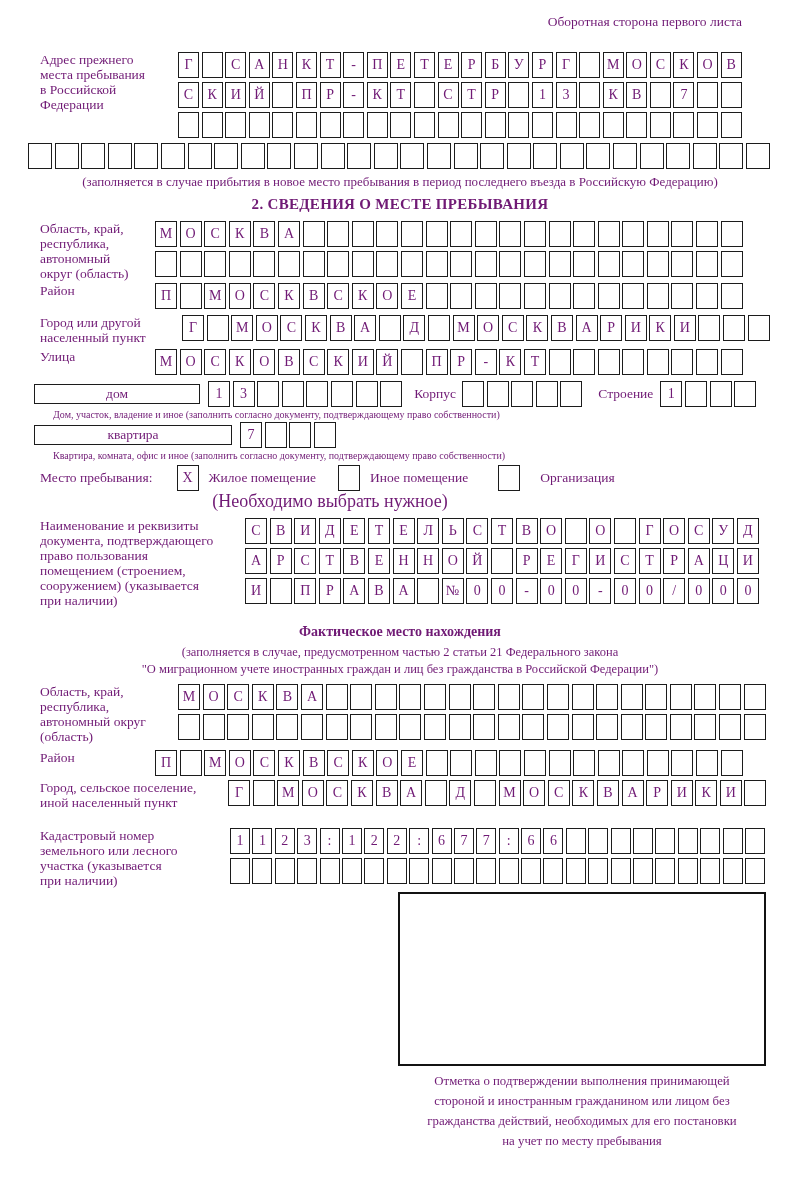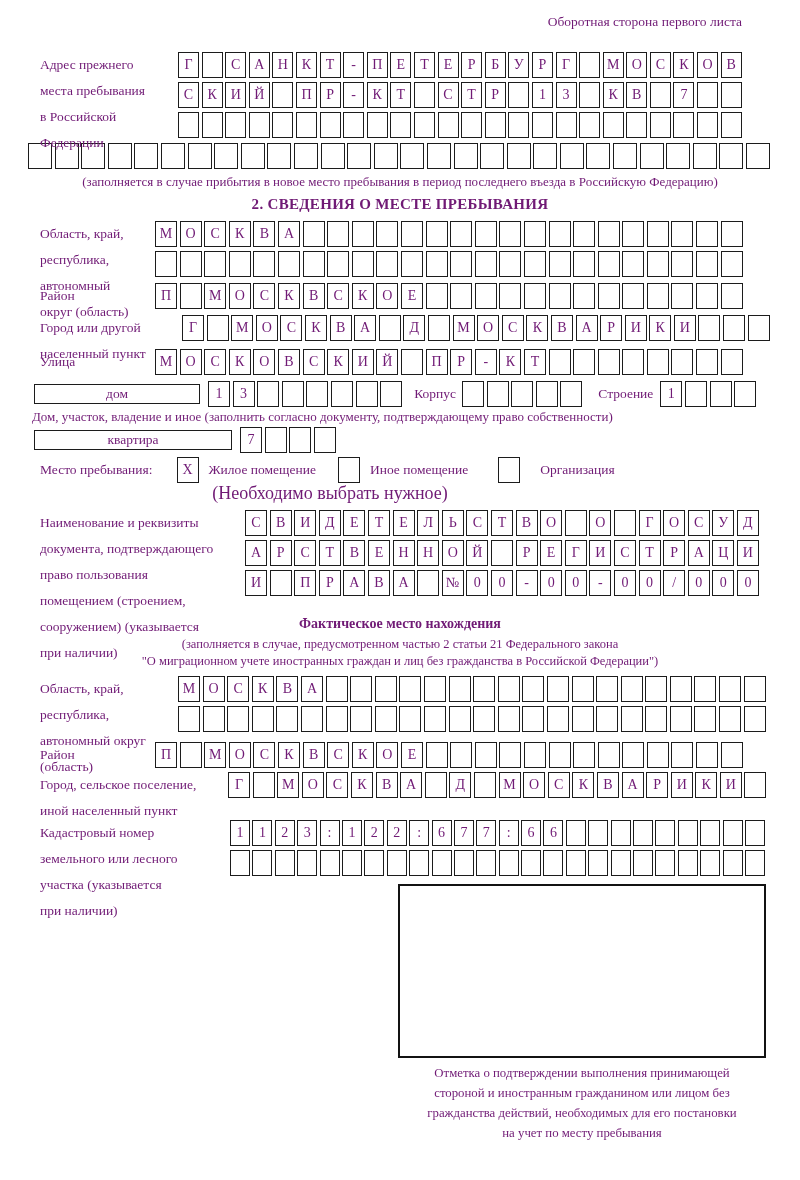--- a/index.html
+++ b/index.html
@@ -1,20 +1,20 @@
 <!DOCTYPE html>
 <html><head>
 <meta charset="utf-8">
 <style>
   html,body{margin:0;padding:0;background:#fff;}
   .page{position:relative;width:800px;height:1180px;background:#fff;color:#701a75;
         font-family:"Liberation Serif","DejaVu Serif",serif;overflow:hidden;}
   .hdr{padding-top:14px;padding-right:58px;text-align:right;font-size:13.5px;}
   .frow{position:relative;margin-left:40px;}
-  .lbl{position:absolute;left:0;top:0;font-size:13.5px;line-height:26px;white-space:pre-line;}
+  .lbl{position:absolute;left:0;top:0;font-size:13.5px;line-height:15px;white-space:pre-line;}
   .grids{display:flex;flex-direction:column;gap:4px;}
   .cellrow{display:flex;gap:var(--g,2.6px);}
   .cell{flex:none;width:var(--cw,22px);height:26px;border:1.6px solid #1c1c1c;box-sizing:border-box;
         display:flex;align-items:center;justify-content:center;font-size:14px;background:#fff;}
   .cw21{--cw:21px;}
   .cw24{--cw:24px;}
   .cw20{--cw:20px;--g:2.4px;}
   .off138{margin-left:138px;}
   .off115{margin-left:115px;}
   .off142{margin-left:142px;}
@@ -25,21 +25,21 @@
   .fullrow{margin-left:28px;margin-top:5px;}
   .note{font-size:13px;text-align:center;white-space:pre-line;line-height:17px;}
   .t1{font-size:15px;font-weight:bold;text-align:center;letter-spacing:.3px;}
   .t2{font-size:14px;font-weight:bold;text-align:center;}
   .inline-row{display:flex;align-items:center;margin-left:34px;}
   .typebox{height:20px;border:1.6px solid #1c1c1c;box-sizing:border-box;display:flex;align-items:center;
            justify-content:center;font-size:13.5px;background:#fff;}
   .w166{width:166px;}
   .w198{width:198px;}
   .ilbl{font-size:13.5px;}
-  .cap{font-size:13px;margin-left:32px;}
+  .cap{font-size:10px;margin-left:53px;}
   .mrow{display:flex;align-items:center;margin-left:40px;font-size:13.5px;}
   .cbox{flex:none;width:22px;height:26px;border:1.6px solid #1c1c1c;box-sizing:border-box;display:flex;
         align-items:center;justify-content:center;font-size:14px;}
   .center660{width:660px;text-align:center;font-size:18px;}
   .stampwrap{margin-left:398px;width:368px;}
   .stampbox{width:368px;height:174px;border:2px solid #131313;box-sizing:border-box;background:#fff;}
   .stampcap{margin-top:5px;text-align:center;font-size:12.8px;line-height:20px;white-space:pre-line;}
   
   .m-blockA{margin-top:22px;}
   .m-note1{margin-top:4px;}
@@ -380,20 +380,21 @@
 
   <div class="inline-row m-kv">
     <div class="typebox w198">квартира</div>
     <div class="cellrow" style="margin-left:8px">
         <span class="cell">7</span>
         <span class="cell"></span>
         <span class="cell"></span>
         <span class="cell"></span>
       </div>
   </div>
+  <div class="cap m-cap2">Квартира, комната, офис и иное (заполнить согласно документу, подтверждающему право собственности)</div>
 
   <div class="mrow m-mesto">
     <span>Место пребывания:</span>
     <span class="cbox" style="margin-left:24px">X</span>
     <span style="margin-left:10px">Жилое помещение</span>
     <span class="cbox" style="margin-left:22px"></span>
     <span style="margin-left:10px">Иное помещение</span>
     <span class="cbox" style="margin-left:30px"></span>
     <span style="margin-left:20px">Организация</span>
   </div>

